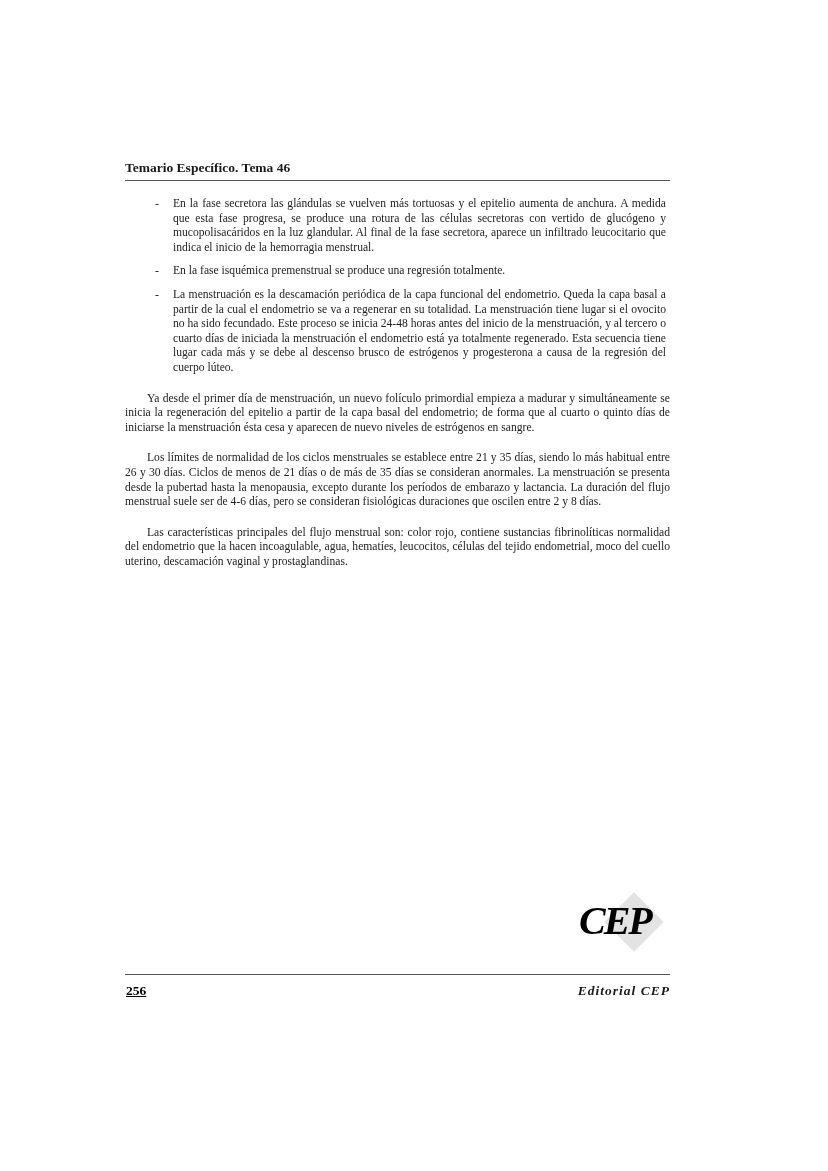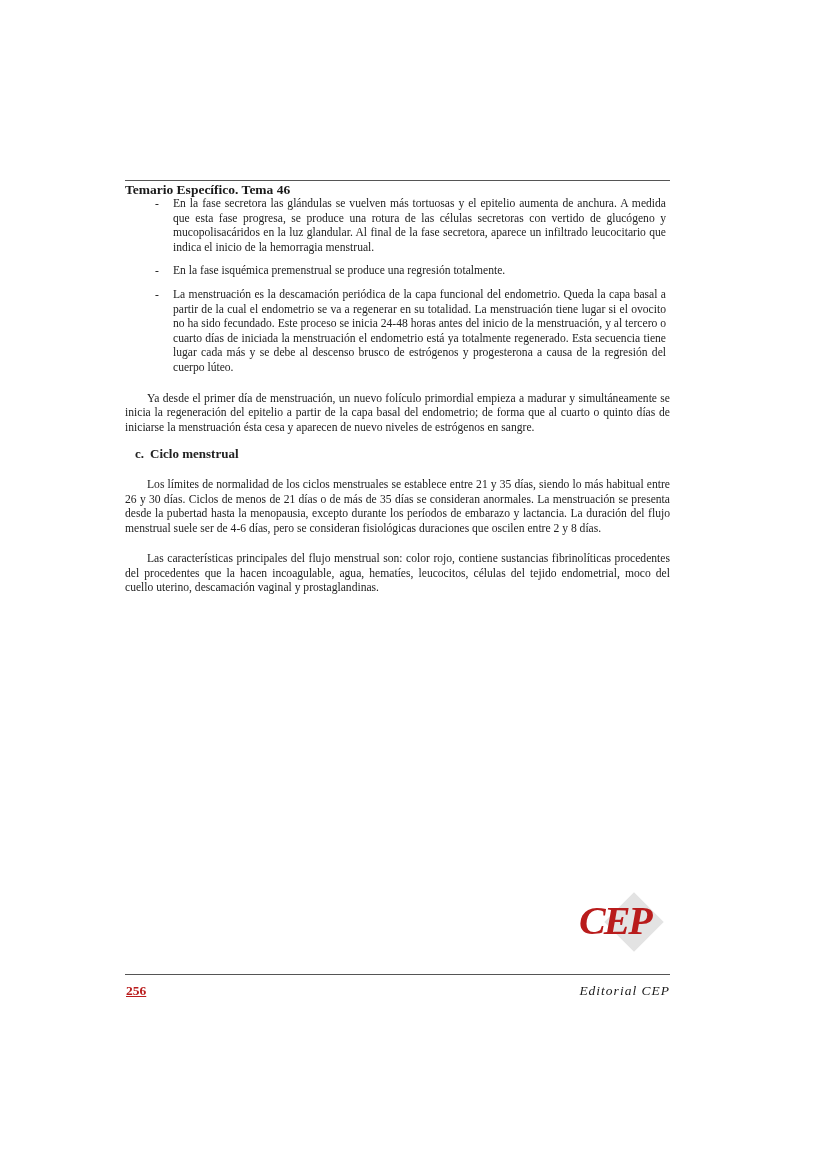--- a/index.html
+++ b/index.html
@@ -1,32 +1,32 @@
 <!DOCTYPE html>
 <html><head>
 <meta charset="utf-8">
 <style>
   html, body { margin: 0; padding: 0; background: #ffffff; }
   body { width: 828px; height: 1171px; position: relative; overflow: hidden;
          font-family: "Liberation Serif", "DejaVu Serif", serif; color: #222; }
-  .header-title { position: absolute; left: 125px; top: 160px; font-size: 13.5px; font-weight: bold; color: #1a1a1a; margin-top: 22px; }
+  .header-title { position: absolute; left: 125px; top: 160px; font-size: 13.5px; font-weight: bold; color: #1a1a1a; }
   .header-rule { position: absolute; left: 125px; top: 180px; width: 545px; height: 1px; background: #555; }
   .content { position: absolute; left: 125px; top: 197px; width: 545px; font-size: 11.6px; line-height: 14.6px; text-align: justify; }
   .bullet { position: relative; padding-left: 22px; margin: 0 0 9px 0; }
   .bullet .dash { position: absolute; left: 30px; top: 0; }
   .bullet .btext { display: block; margin-left: 26px; margin-right: 4px; }
   .para { text-indent: 22px; margin: 16px 0 9px 0; }
   .section-heading { font-size: 13px; font-weight: bold; margin: 12px 0 7px 10px; }
   .section-heading .letter { margin-right: 6px; }
   .logo { position: absolute; left: 575px; top: 895px; width: 90px; height: 60px; }
   .logo .diamond { position: absolute; left: 38px; top: 6px; width: 42px; height: 42px; background: #e3e3e3; transform: rotate(45deg); }
-  .logo .text { position: absolute; left: 4px; top: 2px; font-size: 40px; font-style: italic; font-weight: bold; color: #b91c1c; letter-spacing: -2px; font-family: "Liberation Serif", serif; }
+  .logo .text { position: absolute; left: 4px; top: 2px; font-size: 40px; font-style: italic; font-weight: bold; color: #000000; letter-spacing: -2px; font-family: "Liberation Serif", serif; }
   .footer-rule { position: absolute; left: 125px; top: 974px; width: 545px; height: 1px; background: #555; }
-  .page-number { position: absolute; left: 126px; top: 983px; font-size: 13.5px; font-weight: bold; color: #b91c1c; text-decoration: underline; }
-  .publisher { position: absolute; right: 158px; top: 983px; font-size: 13.5px; font-weight: normal; font-style: italic; letter-spacing: 1px; color: #1a1a1a; }
+  .page-number { position: absolute; left: 126px; top: 983px; font-size: 13.5px; font-weight: bold; color: #000000; text-decoration: underline; }
+  .publisher { position: absolute; right: 158px; top: 983px; font-size: 13.5px; font-weight: bold; font-style: italic; letter-spacing: 1px; color: #1a1a1a; }
 </style>
 </head>
 <body>
 
 <div class="header-title">Temario Específico. Tema 46</div>
 <div class="header-rule"></div>
 
 <div class="content">
   <div class="bullet">
     <span class="dash">-</span>
@@ -36,26 +36,23 @@
     <span class="dash">-</span>
     <span class="btext">En la fase isquémica premenstrual se produce una regresión totalmente.</span>
   </div>
   <div class="bullet">
     <span class="dash">-</span>
     <span class="btext">La menstruación es la descamación periódica de la capa funcional del endometrio. Queda la capa basal a partir de la cual el endometrio se va a regenerar en su totalidad. La menstruación tiene lugar si el ovocito no ha sido fecundado. Este proceso se inicia 24-48 horas antes del inicio de la menstruación, y al tercero o cuarto días de iniciada la menstruación el endometrio está ya totalmente regenerado. Esta secuencia tiene lugar cada más y se debe al descenso brusco de estrógenos y progesterona a causa de la regresión del cuerpo lúteo.</span>
   </div>
 
   <p class="para">Ya desde el primer día de menstruación, un nuevo folículo primordial empieza a madurar y simultáneamente se inicia la regeneración del epitelio a partir de la capa basal del endometrio; de forma que al cuarto o quinto días de iniciarse la menstruación ésta cesa y aparecen de nuevo niveles de estrógenos en sangre.</p>
 
-  <div class="section-heading">
-    <span class="letter">c.</span><span>Ciclo menstrual</span>
-  </div>
 
   <p class="para">Los límites de normalidad de los ciclos menstruales se establece entre 21 y 35 días, siendo lo más habitual entre 26 y 30 días. Ciclos de menos de 21 días o  de más de 35 días se consideran anormales. La menstruación se presenta desde la pubertad hasta la menopausia, excepto durante los períodos de embarazo y lactancia. La duración del flujo menstrual suele ser de 4-6 días, pero se consideran fisiológicas duraciones que oscilen entre 2 y 8 días.</p>
-  <p class="para">Las características principales del flujo menstrual son: color rojo, contiene sustancias fibrinolíticas procedentes del procedentes que la hacen incoagulable, agua, hematíes, leucocitos, células del tejido endometrial, moco del cuello uterino, descamación vaginal y prostaglandinas.</p>
+  <p class="para">Las características principales del flujo menstrual son: color rojo, contiene sustancias fibrinolíticas normalidad del endometrio que la hacen incoagulable, agua, hematíes, leucocitos, células del tejido endometrial, moco del cuello uterino, descamación vaginal y prostaglandinas.</p>
 </div>
 
 <div class="logo">
   <div class="diamond"></div>
   <div class="text">CEP</div>
 </div>
 
 <div class="footer-rule"></div>
 <div class="page-number">256</div>
 <div class="publisher">Editorial CEP</div>

